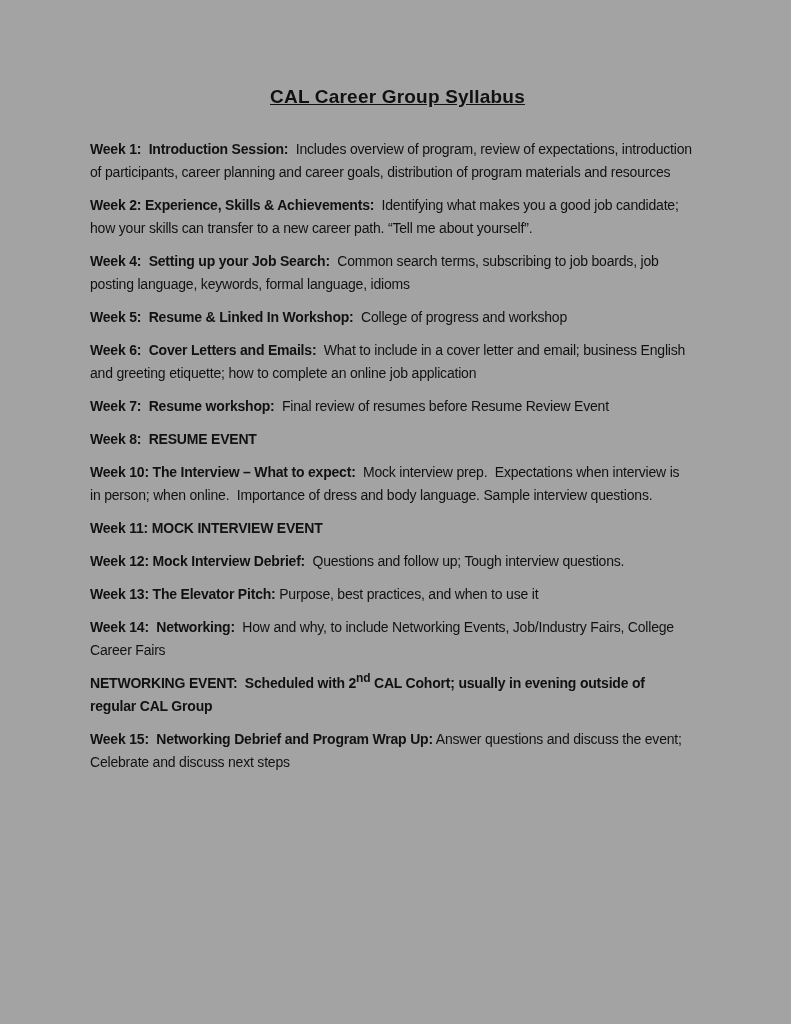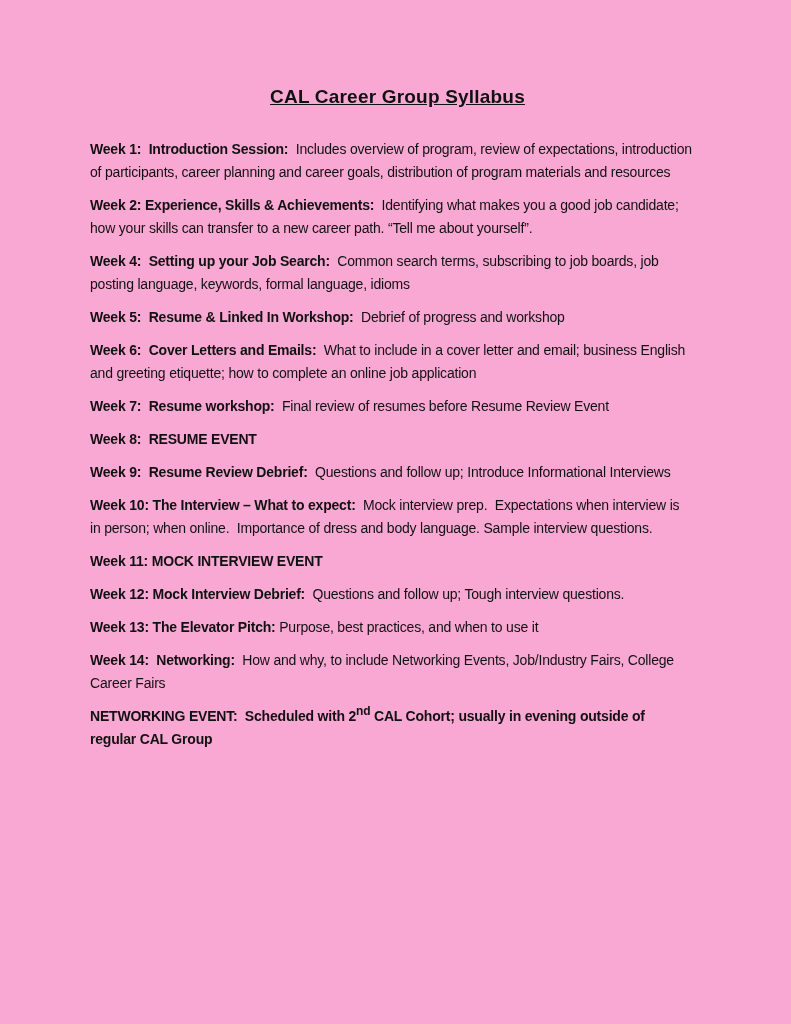--- a/index.html
+++ b/index.html
@@ -5,21 +5,21 @@
   html, body {
     margin: 0;
     padding: 0;
     background: #ffffff;
   }
   .page {
     position: relative;
     width: 791px;
     height: 1024px;
     margin: 0 auto;
-    background: #f9a8d4;
+    background: #a3a3a3;
     overflow: hidden;
     font-family: "Liberation Sans", "DejaVu Sans", sans-serif;
     color: #111111;
   }
   .content {
     padding: 86px 86px 0 90px;
   }
   .doc-title {
     font-size: 19px;
     font-weight: bold;
@@ -50,26 +50,26 @@
 </head>
 <body>
 
 <div class="page">
   <div class="content">
     <h1 class="doc-title">CAL Career Group Syllabus</h1>
     <div class="entries">
         <p class="entry"><span class="bold">Week 1:  Introduction Session:</span><span>  Includes overview of program, review of expectations, introduction of participants, career planning and career goals, distribution of program materials and resources</span></p>
         <p class="entry"><span class="bold">Week 2: Experience, Skills &amp; Achievements:</span><span>  Identifying what makes you a good job candidate; how your skills can transfer to a new career path. “Tell me about yourself”.</span></p>
         <p class="entry"><span class="bold">Week 4:  Setting up your Job Search:</span><span>  Common search terms, subscribing to job boards, job posting language, keywords, formal language, idioms</span></p>
-        <p class="entry"><span class="bold">Week 5:  Resume &amp; Linked In Workshop:</span><span>  Debrief of progress and workshop</span></p>
+        <p class="entry"><span class="bold">Week 5:  Resume &amp; Linked In Workshop:</span><span>  College of progress and workshop</span></p>
         <p class="entry"><span class="bold">Week 6:  Cover Letters and Emails:</span><span>  What to include in a cover letter and email; business English and greeting etiquette; how to complete an online job application</span></p>
         <p class="entry"><span class="bold">Week 7:  Resume workshop:</span><span>  Final review of resumes before Resume Review Event</span></p>
         <p class="entry"><span class="bold">Week 8:  RESUME EVENT</span></p>
-        <p class="entry"><span class="bold">Week 9:  Resume Review Debrief:</span><span>  Questions and follow up; Introduce Informational Interviews</span></p>
         <p class="entry"><span class="bold">Week 10: The Interview – What to expect:</span><span>  Mock interview prep.  Expectations when interview is in person; when online.  Importance of dress and body language. Sample interview questions.</span></p>
         <p class="entry"><span class="bold">Week 11: MOCK INTERVIEW EVENT</span></p>
         <p class="entry"><span class="bold">Week 12: Mock Interview Debrief:</span><span>  Questions and follow up; Tough interview questions.</span></p>
         <p class="entry"><span class="bold">Week 13: The Elevator Pitch:</span><span> Purpose, best practices, and when to use it</span></p>
         <p class="entry"><span class="bold">Week 14:  Networking:</span><span>  How and why, to include Networking Events, Job/Industry Fairs, College Career Fairs</span></p>
         <p class="entry"><span class="bold">NETWORKING EVENT:  Scheduled with 2</span><span class="bold sup">nd</span><span class="bold"> CAL Cohort; usually in evening outside of regular CAL Group</span></p>
+        <p class="entry"><span class="bold">Week 15:  Networking Debrief and Program Wrap Up:</span><span> Answer questions and discuss the event; Celebrate and discuss next steps</span></p>
       </div>
   </div>
 </div>
 
 </body></html>

